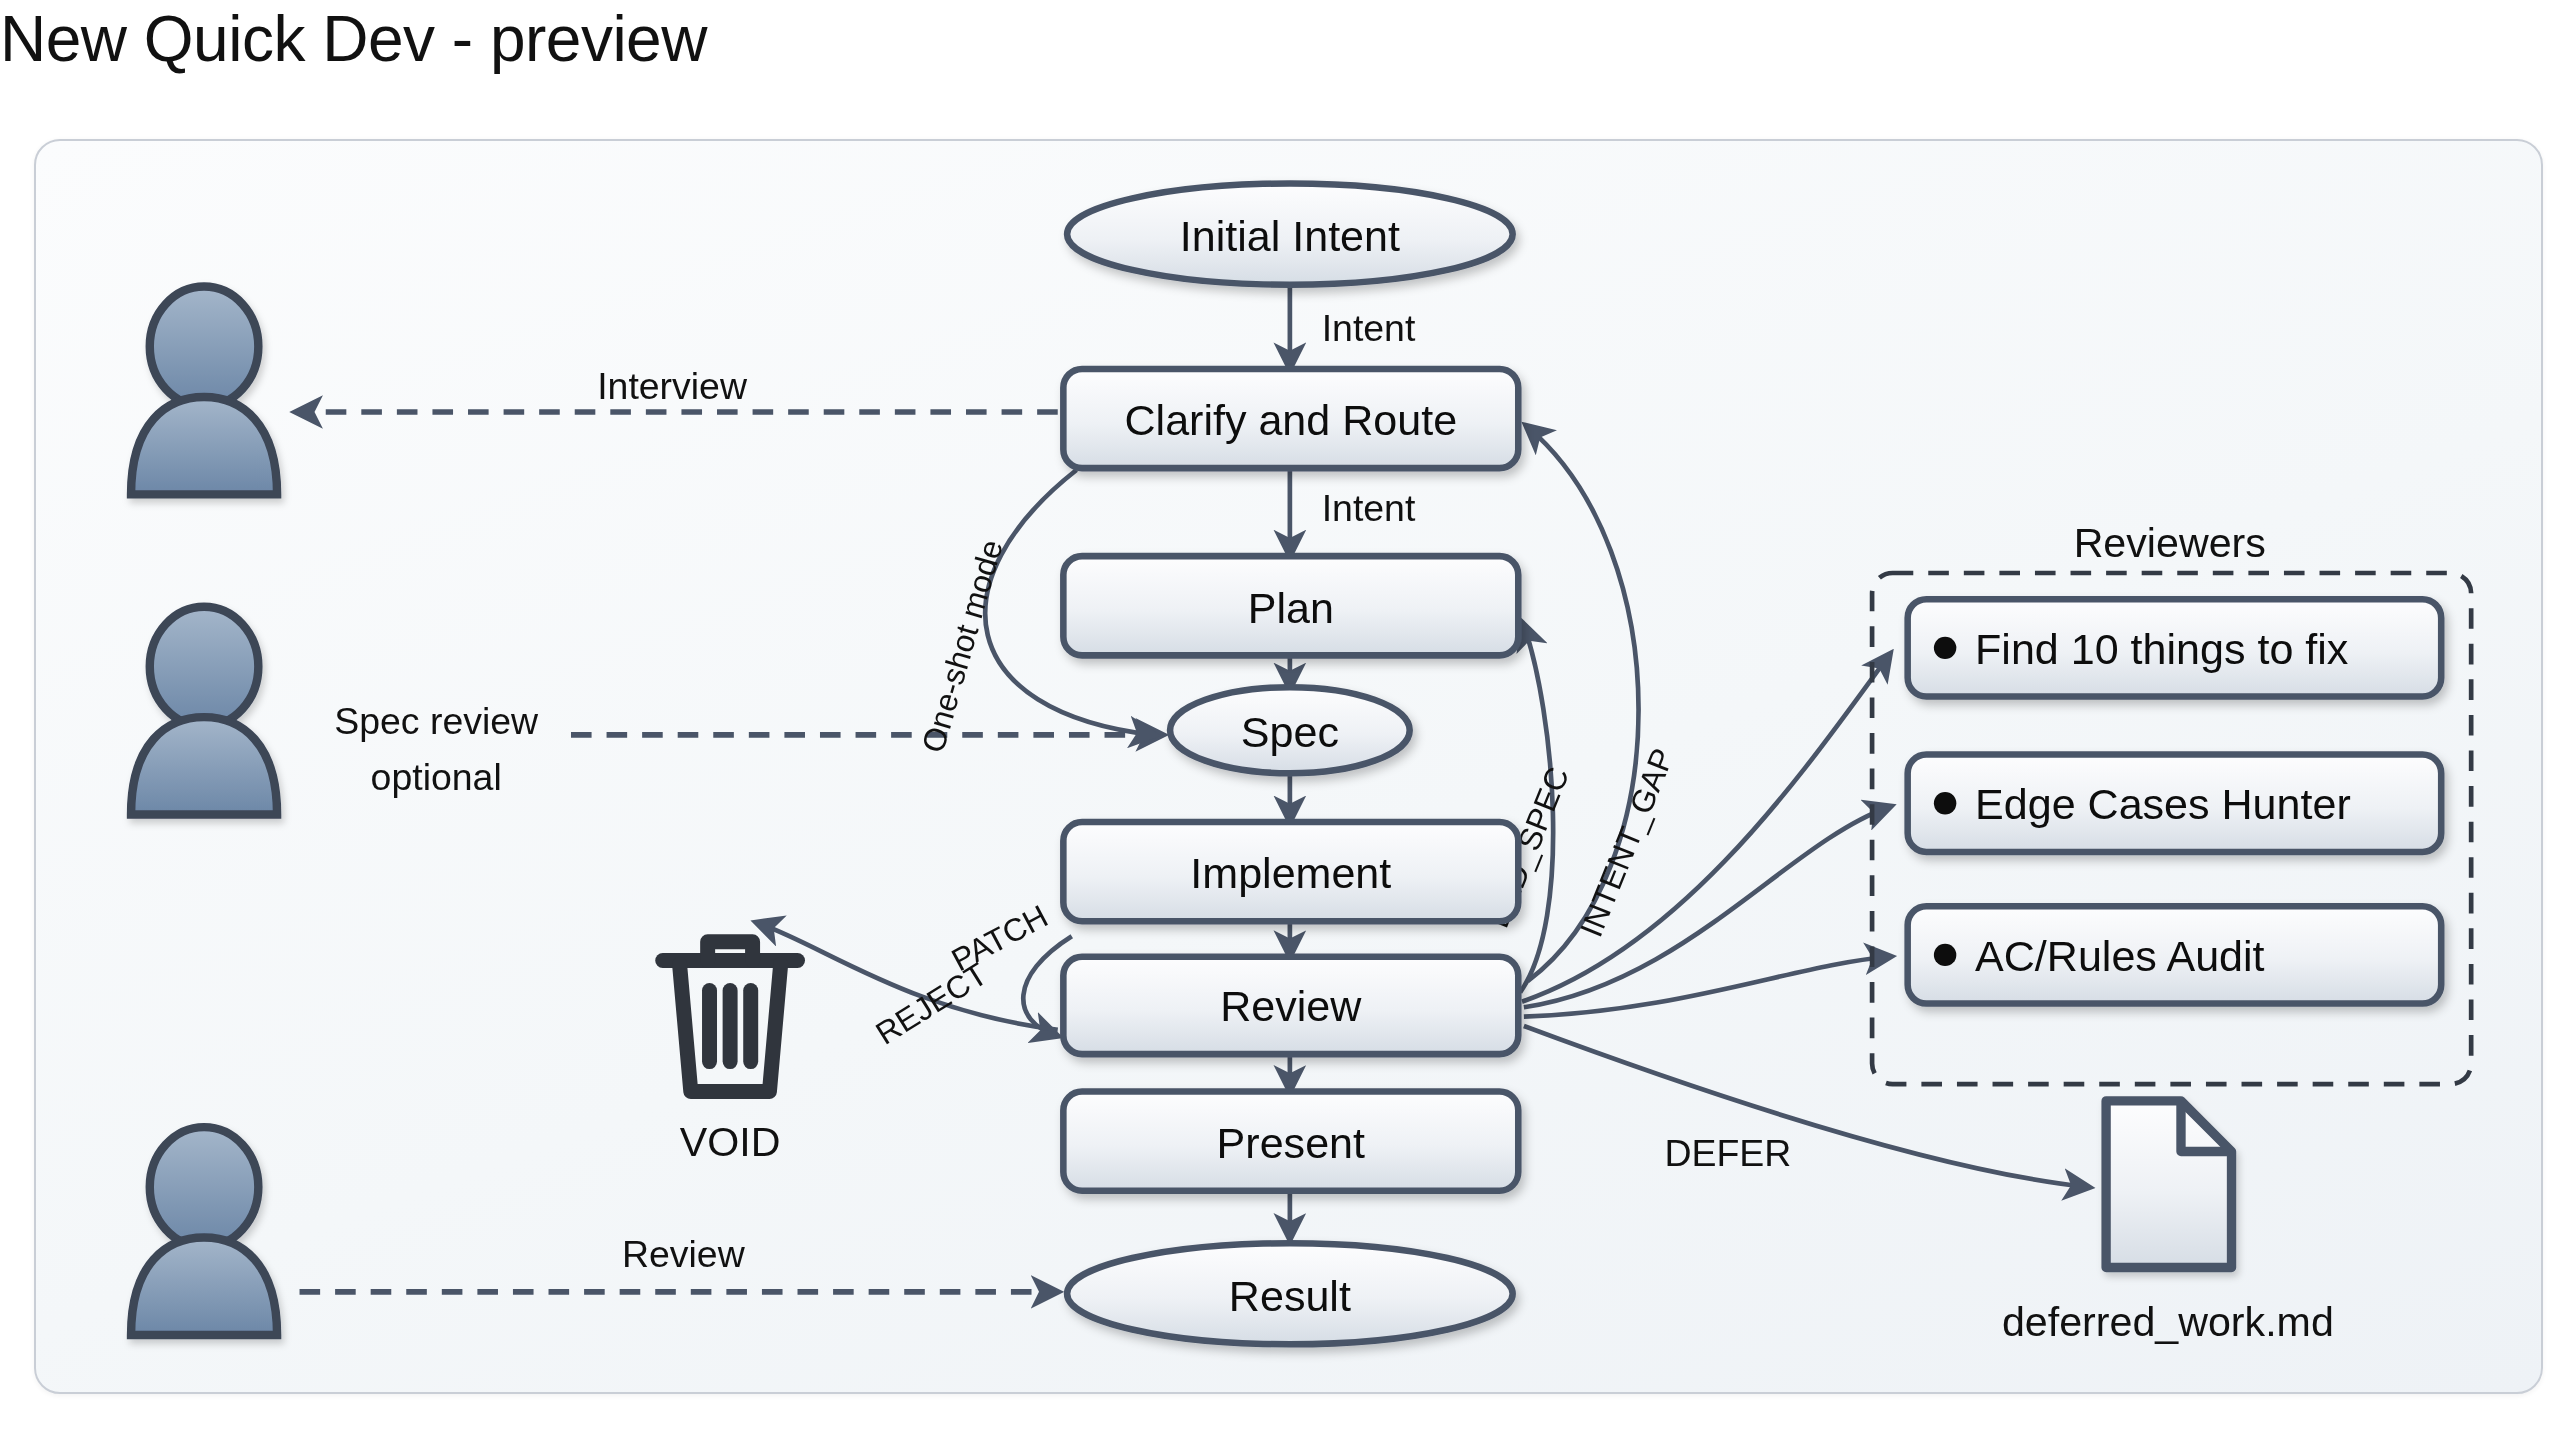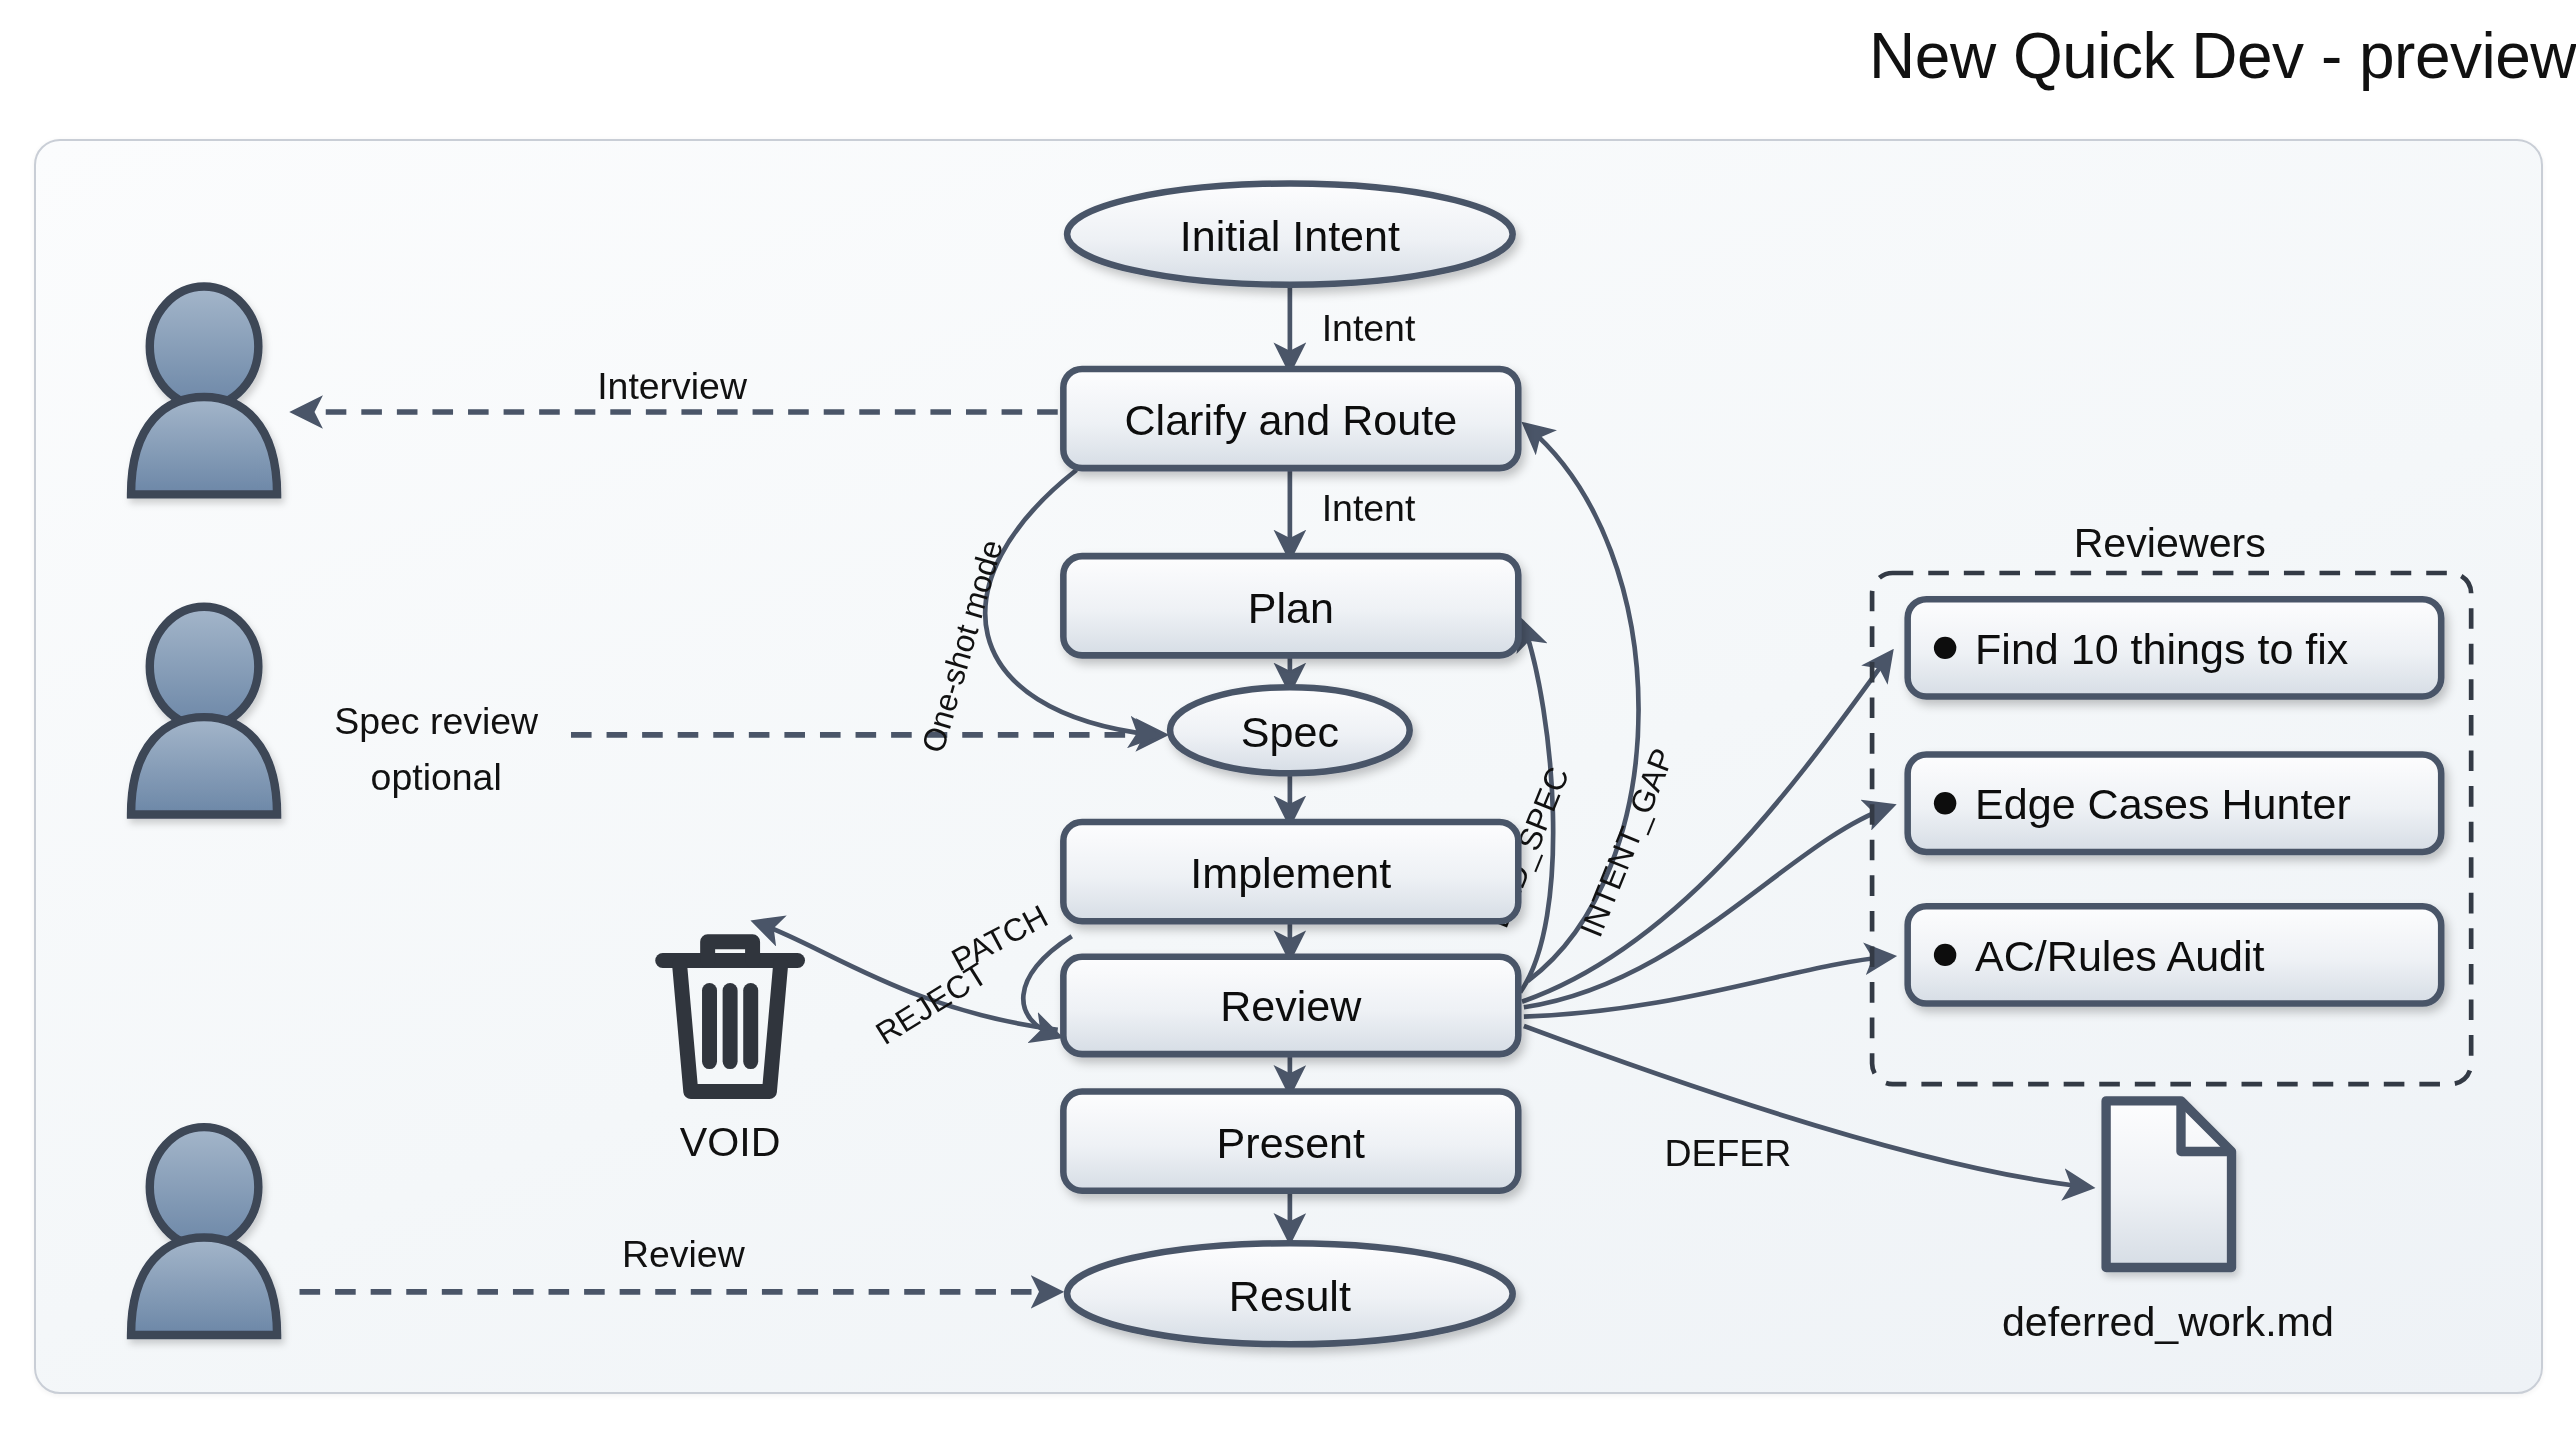--- a/index.html
+++ b/index.html
@@ -6,22 +6,22 @@
   html,body{margin:0;padding:0;}
   body{
     width:2576px;height:1438px;
     background:#ffffff;
     font-family:"Liberation Sans","DejaVu Sans",sans-serif;
     overflow:hidden;
     position:relative;
   }
   #root{position:absolute;inset:0;}
   #title{
-    position:absolute;top:19px;left:0;width:2576px;
-    text-align:right;
+    position:absolute;top:2px;left:0;width:2576px;
+    text-align:left;
     font-size:64px;
     color:#111111;
     font-weight:400;
     letter-spacing:-0.5px;
   }
   #frame{
     position:absolute;
     left:34px;top:139px;
     width:2505px;height:1251px;
     border:2.8px solid #c9ced6;

